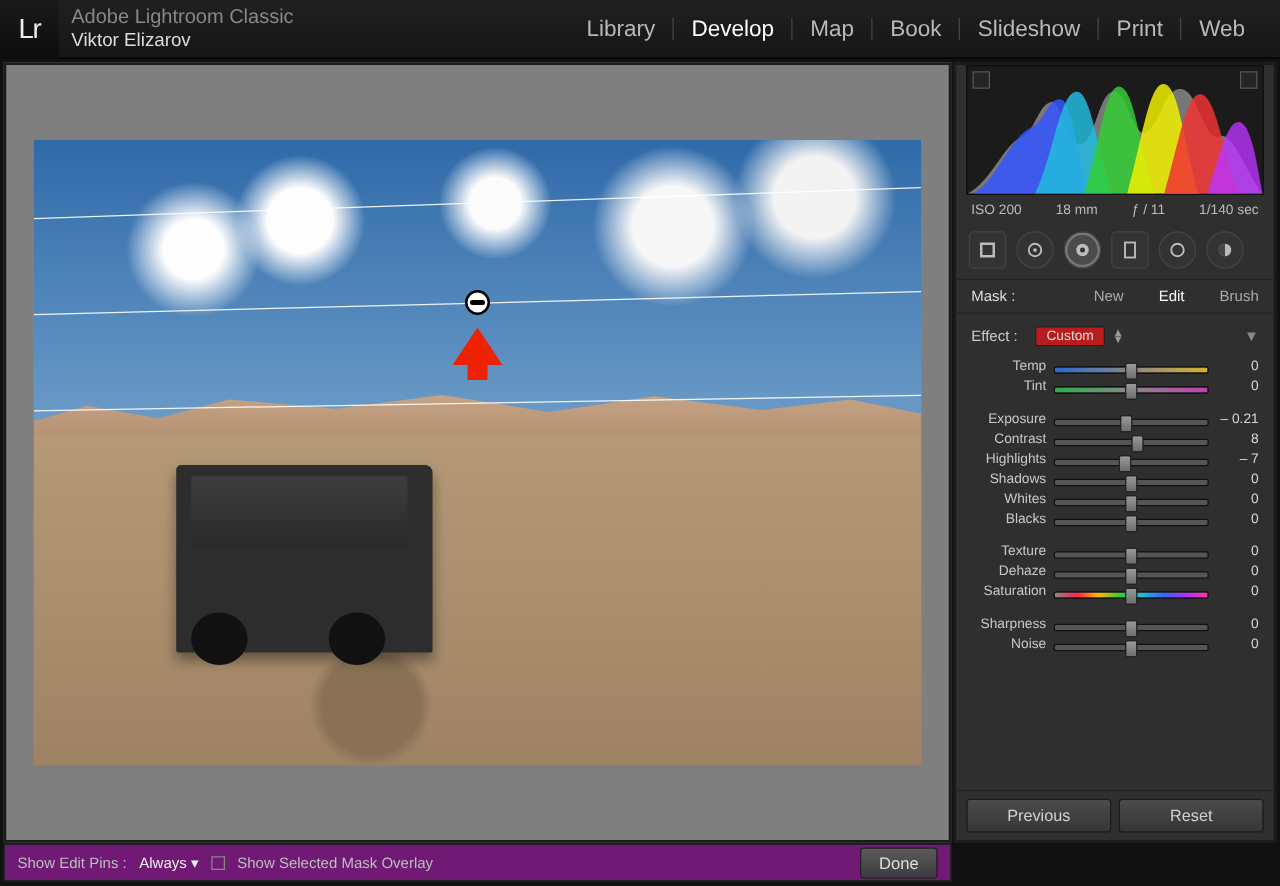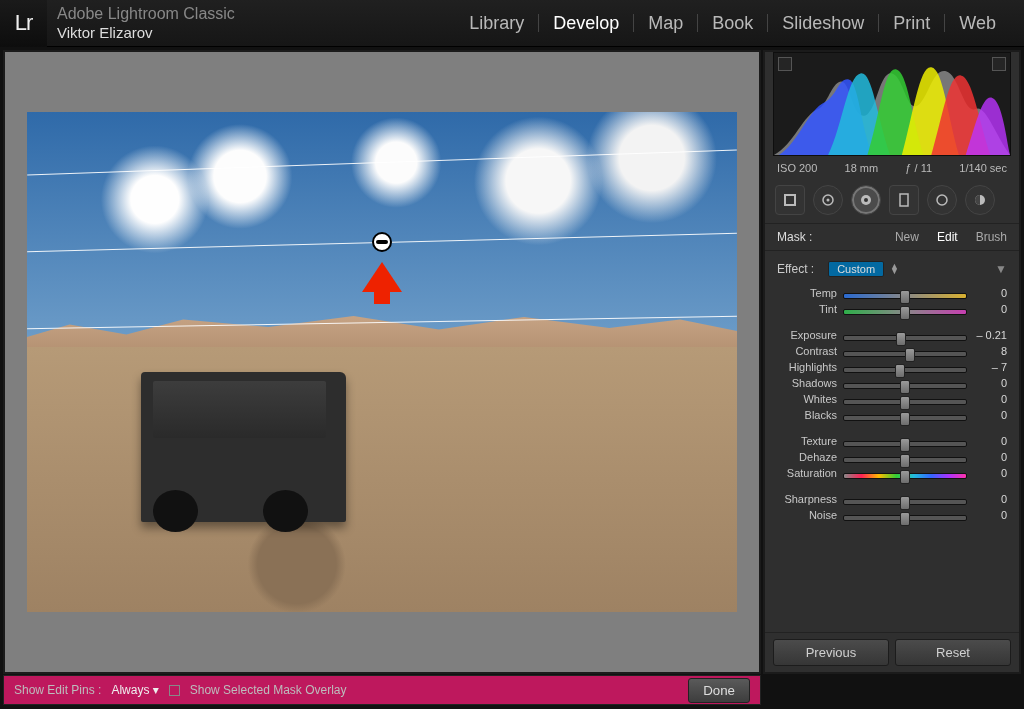--- a/index.html
+++ b/index.html
@@ -37,21 +37,21 @@
   .jeep::after { content:""; position:absolute; top:6%; left:6%; right:10%; height:38%; background:linear-gradient(#3d3d3d,#2a2a2a); border-radius:2px; }
 
   
   .guide { position:absolute; left:0; right:0; height:1px; background:#fff; opacity:.9; }
   .handle-ring { position:absolute; left:50%; top:26%; width:20px; height:20px; margin:-10px 0 0 -10px; border:2px solid #000; border-radius:50%; background:#fff; }
   .handle-ring::after{content:"";position:absolute;left:2px;top:6px;right:2px;height:4px;background:#000;border-radius:2px;}
   .red-arrow { position:absolute; left:50%; top:30%; margin-left:-20px; width:0; height:0; border-left:20px solid transparent; border-right:20px solid transparent; border-bottom:30px solid #e20; }
   .red-arrow::after{content:"";position:absolute;left:-8px;top:28px;width:16px;height:14px;background:#e20;}
 
   
-  .canvas-bar { position:absolute; left:-2px; right:-2px; bottom:-33px; height:30px; background:#be185d; border:1px solid #222; display:flex; align-items:center; padding:0 10px; gap:10px; color:#bdbdbd; font-size:12px; }
+  .canvas-bar { position:absolute; left:-2px; right:-2px; bottom:-33px; height:30px; background:#701a75; border:1px solid #222; display:flex; align-items:center; padding:0 10px; gap:10px; color:#bdbdbd; font-size:12px; }
   .canvas-bar .dd { color:#eee; font-weight:500; }
   .canvas-bar .chk { width:11px; height:11px; border:1px solid #888; display:inline-block; }
   .done { margin-left:auto; background:linear-gradient(#5a5a5a,#3d3d3d); border:1px solid #222; color:#ddd; padding:4px 14px; border-radius:3px; cursor:pointer; }
 
   
   .rpanel { width: 258px; background:#2f2f2f; border:2px solid #1b1b1b; margin:3px 3px 3px 1px; display:flex; flex-direction:column; overflow:hidden; position:relative; }
   .rhead { text-align:right; padding:6px 10px; color:#d6d6d6; font-size:15px; }
   .rhead .tri { font-size:10px; color:#888; margin-left:4px; }
 
   .hist { margin:0 8px 3px; height:104px; background:#1b1b1b; border:1px solid #0e0e0e; position:relative; overflow:hidden; }
@@ -65,27 +65,27 @@
   .origrow .bolt{ margin-left:auto; color:#aaa; }
 
   .tools { display:flex; gap:8px; padding:8px 10px; border-bottom:1px solid #222; }
   .tool { width:30px; height:30px; border:1px solid #444; border-radius:15px; display:flex; align-items:center; justify-content:center; background:#333; cursor:pointer; }
   .tool.sq{ border-radius:4px; }
   .tool.active{ background:#4b4b4b; box-shadow: inset 0 0 0 2px #777; }
   .tool svg{width:16px;height:16px;}
 
   .maskhdr { display:flex; padding:6px 12px; font-size:12px; color:#ccc; border-bottom:1px solid #222; }
   .maskhdr .lab{ color:#ddd; }
-  .maskhdr .tabs{ margin-left:auto; display:flex; gap:18px; }
+  .maskhdr .tabs{ margin-left:auto; display:flex; gap:28px; }
   .maskhdr .tabs span{ color:#aaa; cursor:pointer; }
   .maskhdr .tabs span.active{ color:#fff; }
 
   .sliders { padding:6px 0 4px; overflow:auto; flex:1; }
   .effectrow{ display:flex; align-items:center; padding:4px 12px 8px; color:#ccc; }
-  .effectrow .dd{ margin-left:14px; color:#ddd; background:#0369a1; padding:1px 8px; border:1px solid #222; border-radius:2px; font-size:11px; }
+  .effectrow .dd{ margin-left:14px; color:#ddd; background:#b91c1c; padding:1px 8px; border:1px solid #222; border-radius:2px; font-size:11px; }
   .effectrow .updn{ margin-left:6px; color:#999; font-size:9px; line-height:.6; }
   .effectrow .tri{ margin-left:auto; color:#888; }
 
   .slrow{ display:flex; align-items:flex-end; padding:2px 12px; gap:6px; }
   .slrow .name{ width:60px; text-align:right; color:#c8c8c8; font-size:11px; }
   .slrow .track{ flex:1; height:6px; border:1px solid #111; border-radius:2px; position:relative; background:#555; }
   .slrow .thumb{ position:absolute; top:-4px; width:10px; height:14px; background:linear-gradient(#9a9a9a,#6d6d6d); border:1px solid #222; border-radius:2px; }
   .slrow .val{ width:34px; text-align:right; color:#d8d8d8; font-size:11px; }
   .gap { height:10px; }
 

